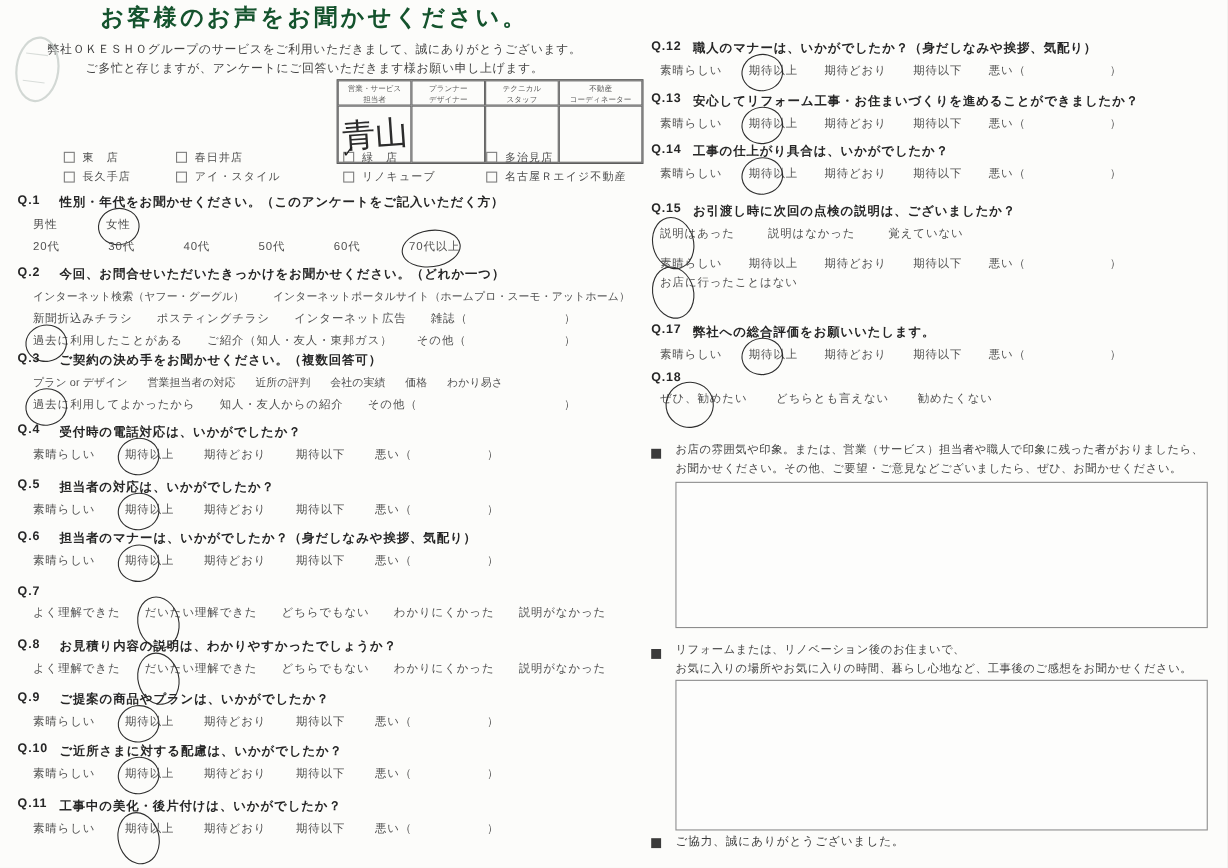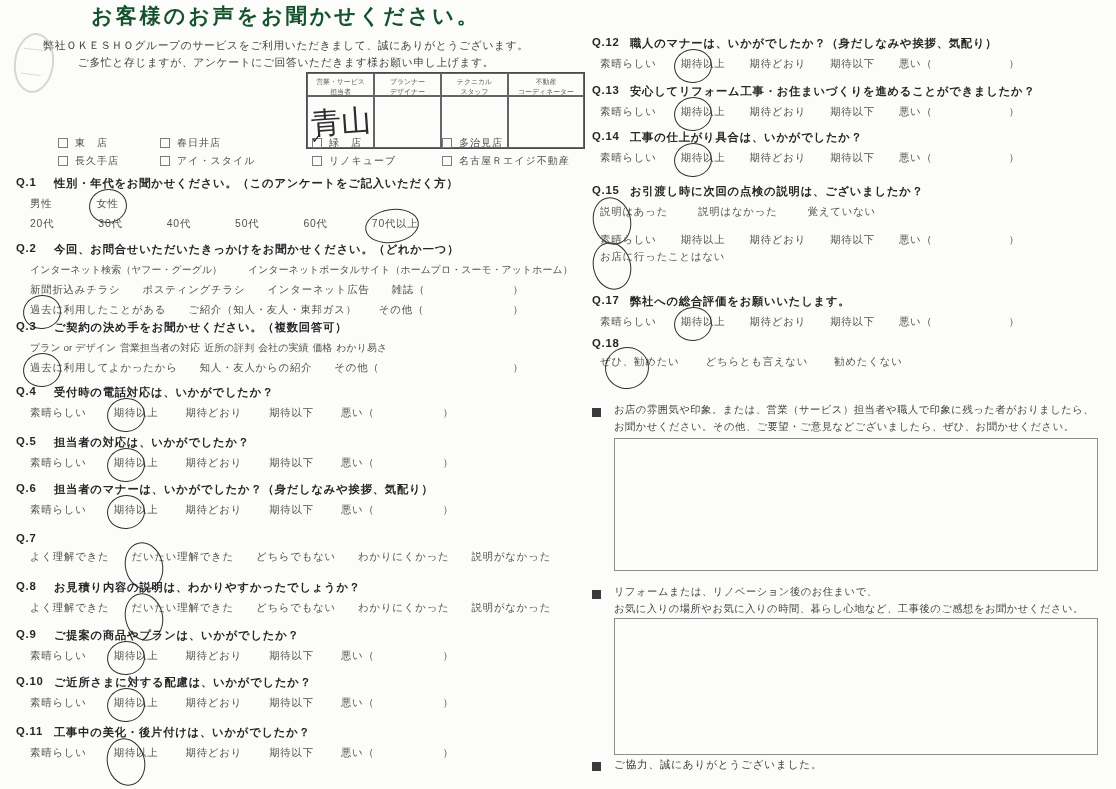--- a/index.html
+++ b/index.html
@@ -33,21 +33,21 @@
   .col-right{position:absolute;left:592px;top:0;width:524px;}
   .q{position:absolute;left:0;width:100%;}
   .qhead{display:flex;gap:6px;font-weight:bold;font-size:11.3px;color:#262626;
          letter-spacing:0.8px;white-space:nowrap;}
   .qno{min-width:32px;flex:none;}
   .opts{display:flex;align-items:flex-start;margin-top:6px;padding-left:14px;
          font-size:10.4px;color:#505050;letter-spacing:0.8px;}
   .col-right .opts{padding-left:8px;}
   .opt{position:relative;white-space:nowrap;}
   .end{margin-left:auto;}
-  .g44{gap:44px}.g27{gap:27px}.g24{gap:24px}.g22{gap:22px}.g18{gap:4px}.g30{gap:30px}.g26{gap:26px}
+  .g44{gap:44px}.g27{gap:27px}.g24{gap:24px}.g22{gap:22px}.g18{gap:18px}.g30{gap:30px}.g26{gap:26px}
   .w-l{width:424px}.w-q2{width:494px}.w-r{width:420px}
   .fs-s{font-size:9.9px;letter-spacing:0.1px;}
   
   .circled::after{content:"";position:absolute;left:-7px;top:-8px;width:36px;height:32px;
          border:1.6px solid #2e2e2e;border-radius:50%;transform:rotate(-8deg);pointer-events:none;}
   .c-wide::after{width:52px;}
   .c-tall::after{height:46px;transform:rotate(-14deg);}
   .c-mid::after{left:5px;width:42px;height:40px;}
   
   .bullet{position:absolute;left:0;width:9px;height:9px;background:#3b3b3b;}

